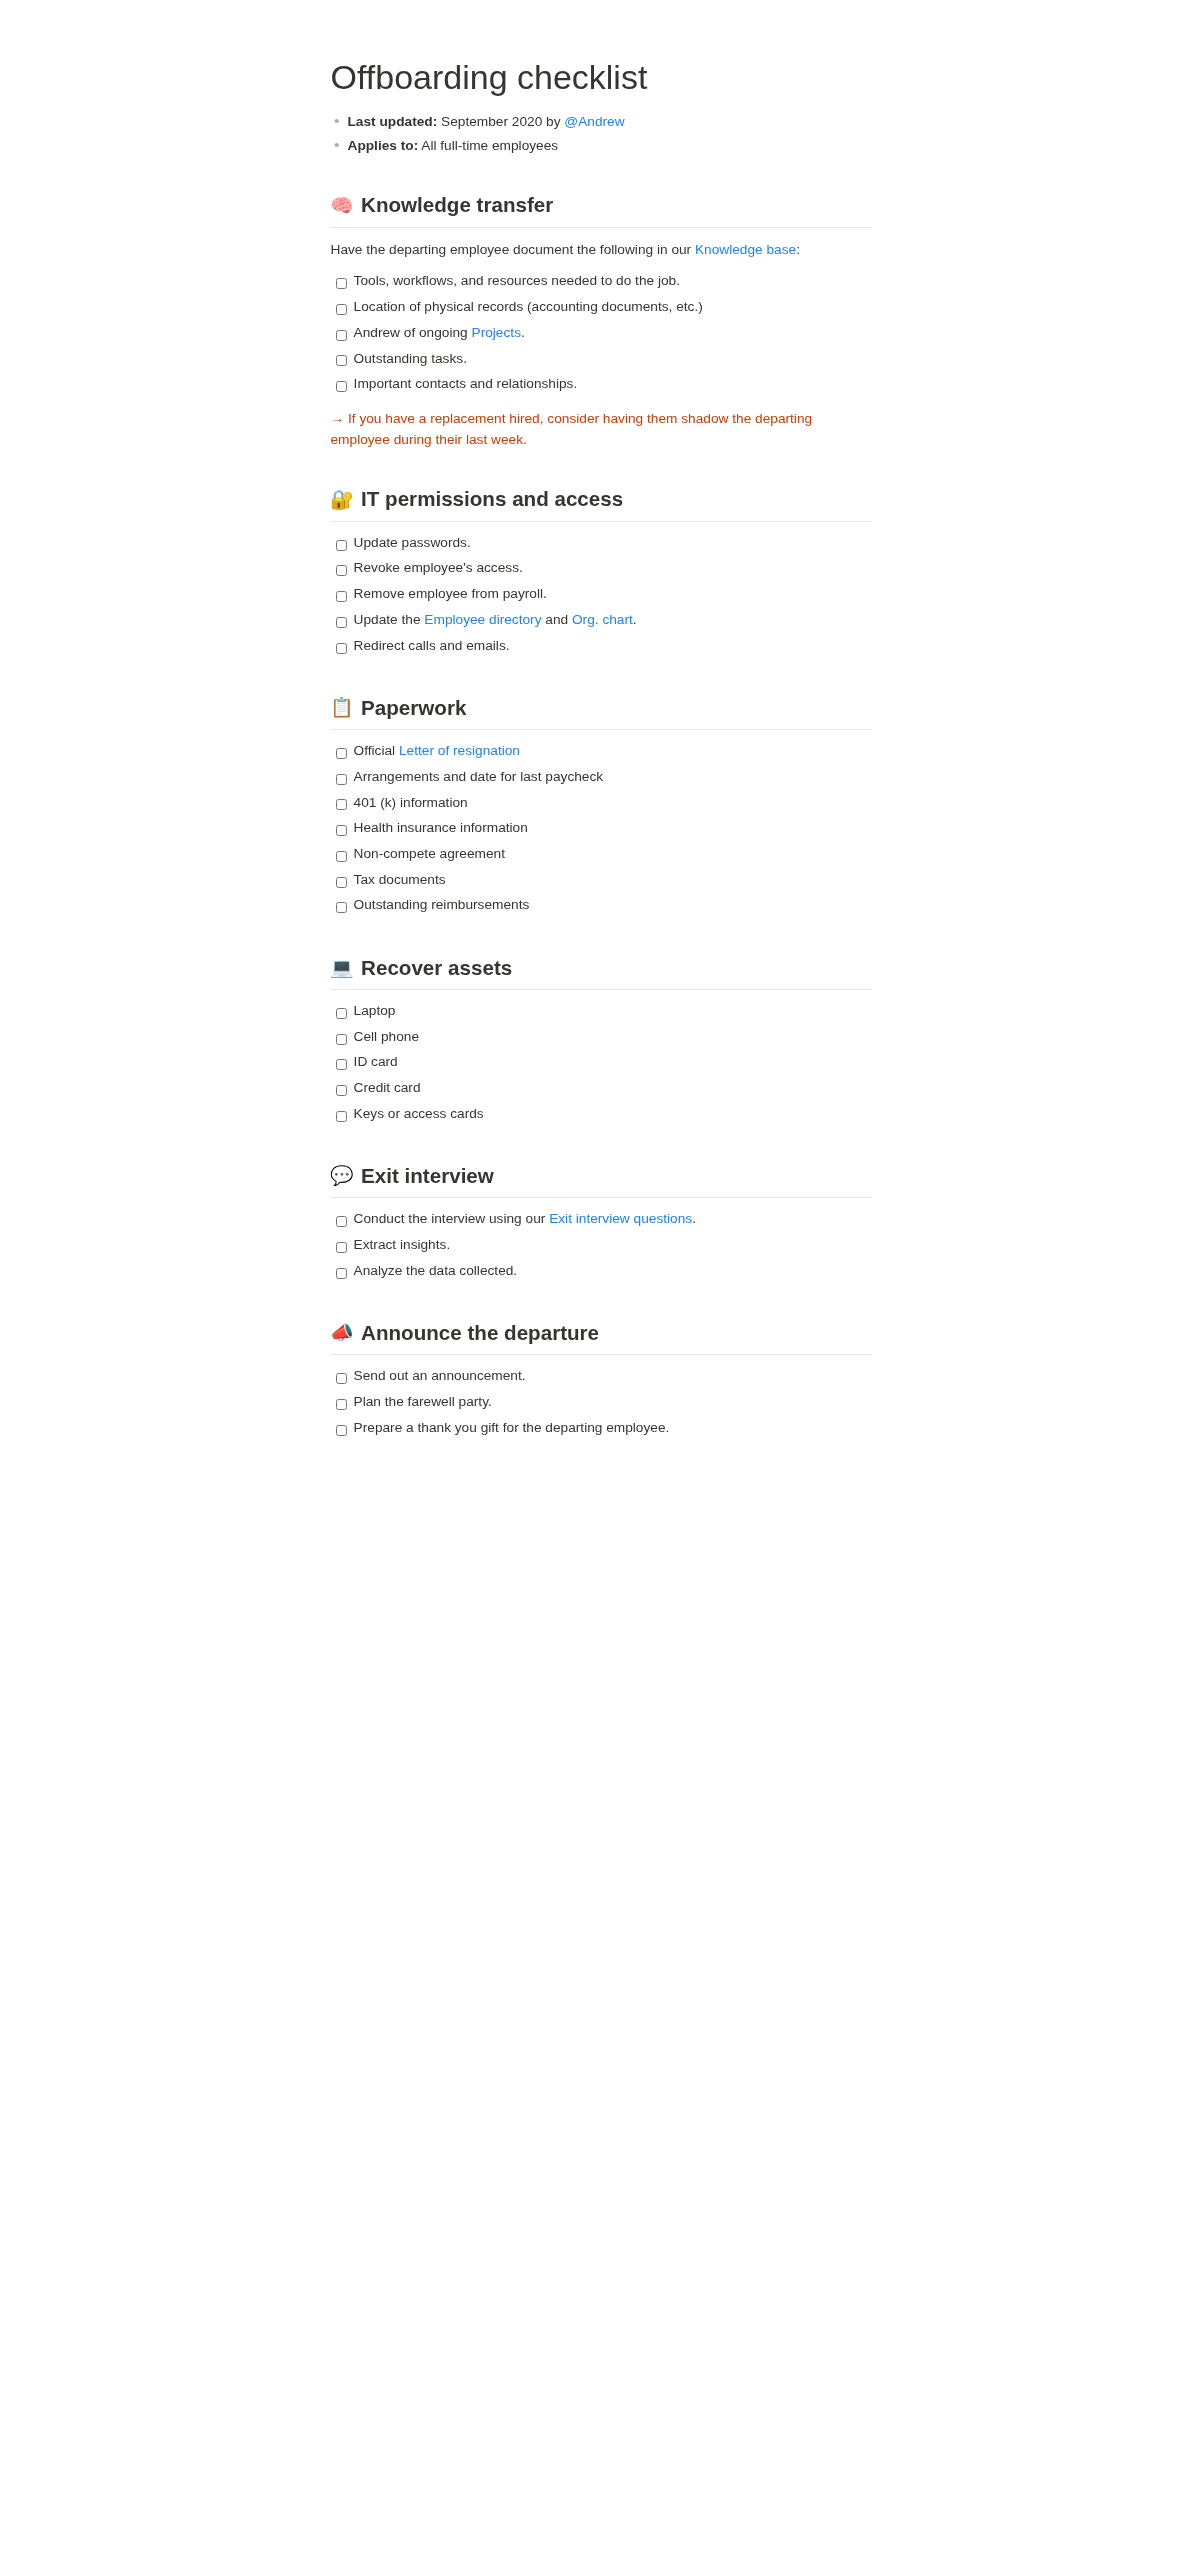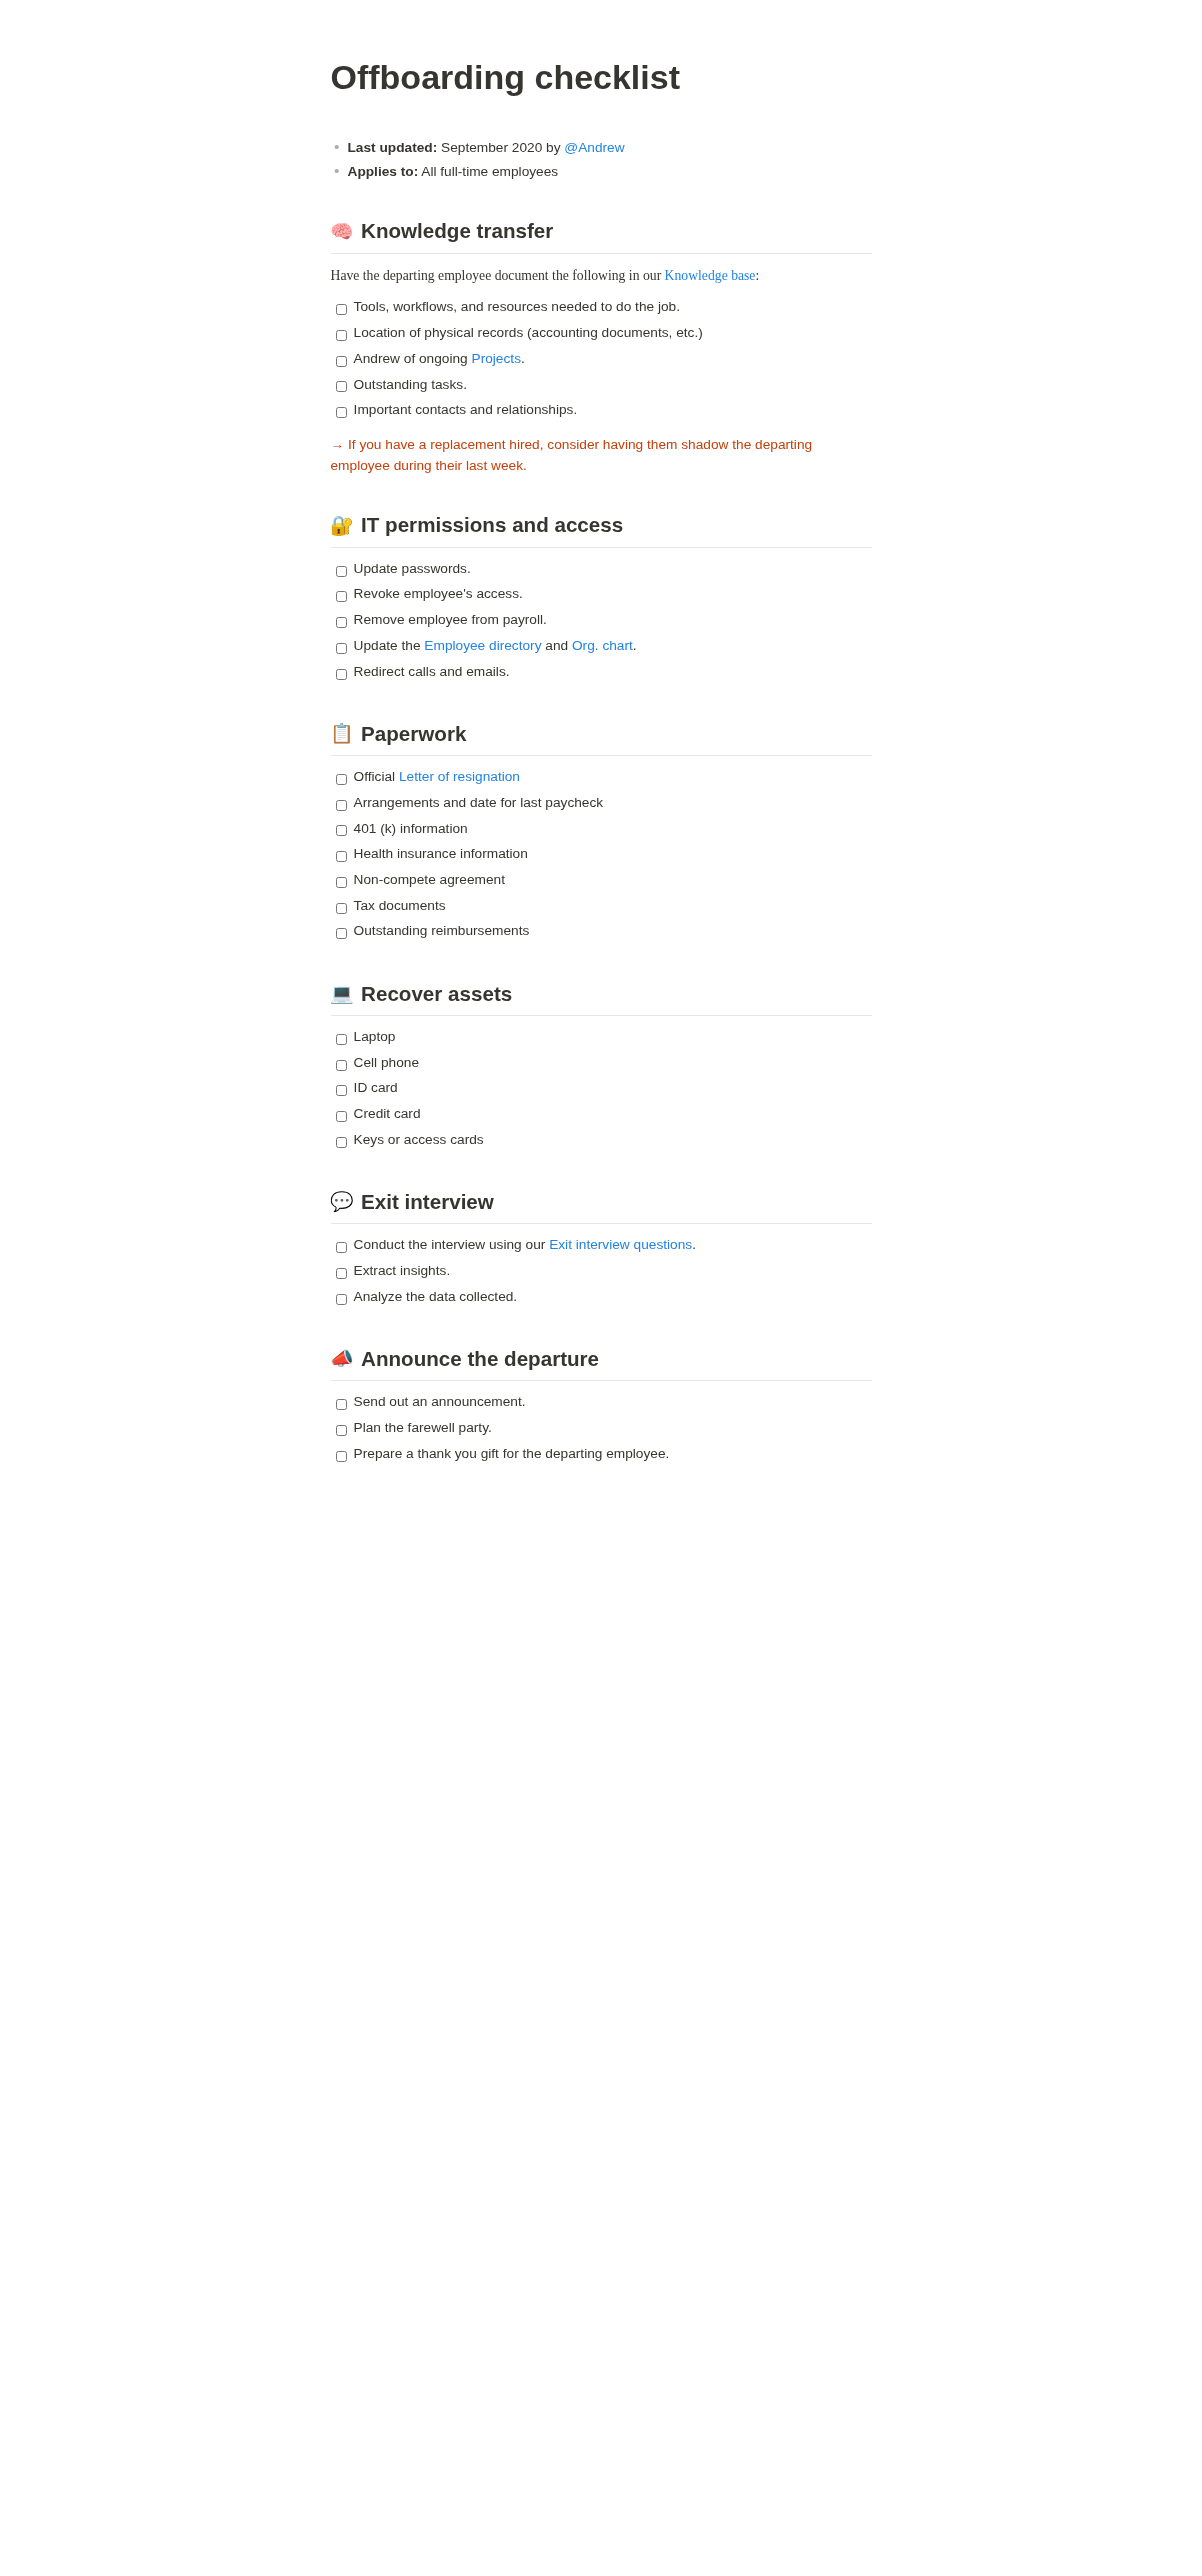--- a/index.html
+++ b/index.html
@@ -8,22 +8,22 @@
     background: #fff;
     color: #37352f;
     padding: 52px 43px;
     max-width: 627px;
     margin: 0 auto;
     font-size: 13.7px;
     line-height: 1.5;
   }
   h1 {
     font-size: 34px;
-    font-weight: 700;
-    margin-bottom: 35px;
+    font-weight: 400;
+    margin-bottom: 9px;
     color: #37352f;
   }
   h2 {
     font-size: 20.6px;
     font-weight: 600;
     margin-top: 34px;
     margin-bottom: 3.4px;
     padding-bottom: 5.2px;
     border-bottom: 0.9px solid rgba(55,53,47,0.12);
     display: flex;
@@ -52,21 +52,20 @@
     font-size: 15.5px;
     line-height: 1.2;
   }
   .meta-label { font-weight: 600; }
   .link { color: #2383e2; cursor: pointer; }
   .mention { color: #2383e2; cursor: pointer; text-align: right; }
   p.body-text {
     margin-top: 12px;
     margin-bottom: 6px;
     color: #37352f;
-    font-family: Liberation Serif, serif;
   }
   p.arrow-note {
     margin-top: 12px;
     color: #c2410c;
   }
   ul.checklist {
     list-style: none;
     margin-top: 8.6px;
   }
   ul.checklist li {

